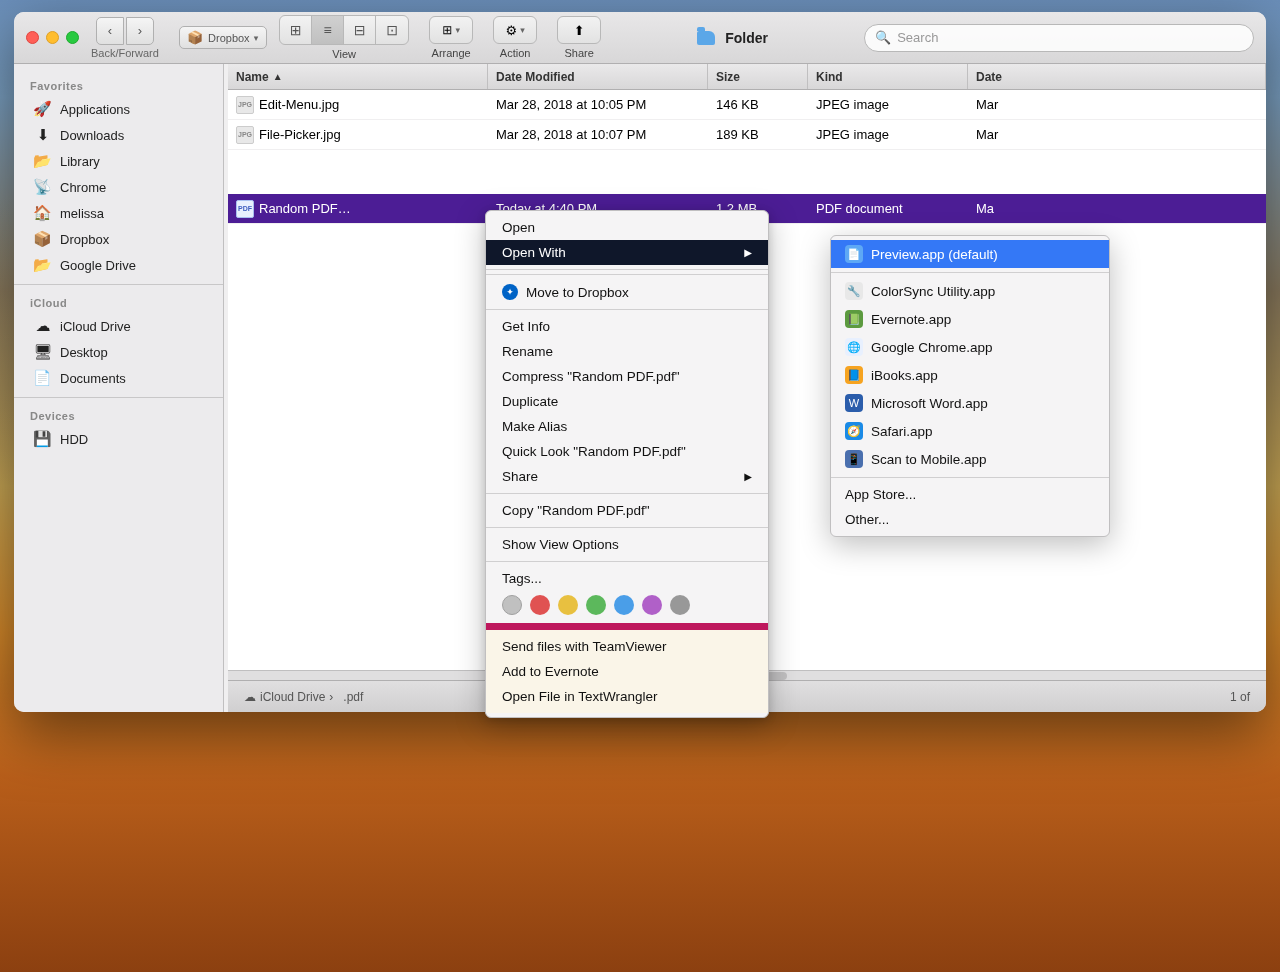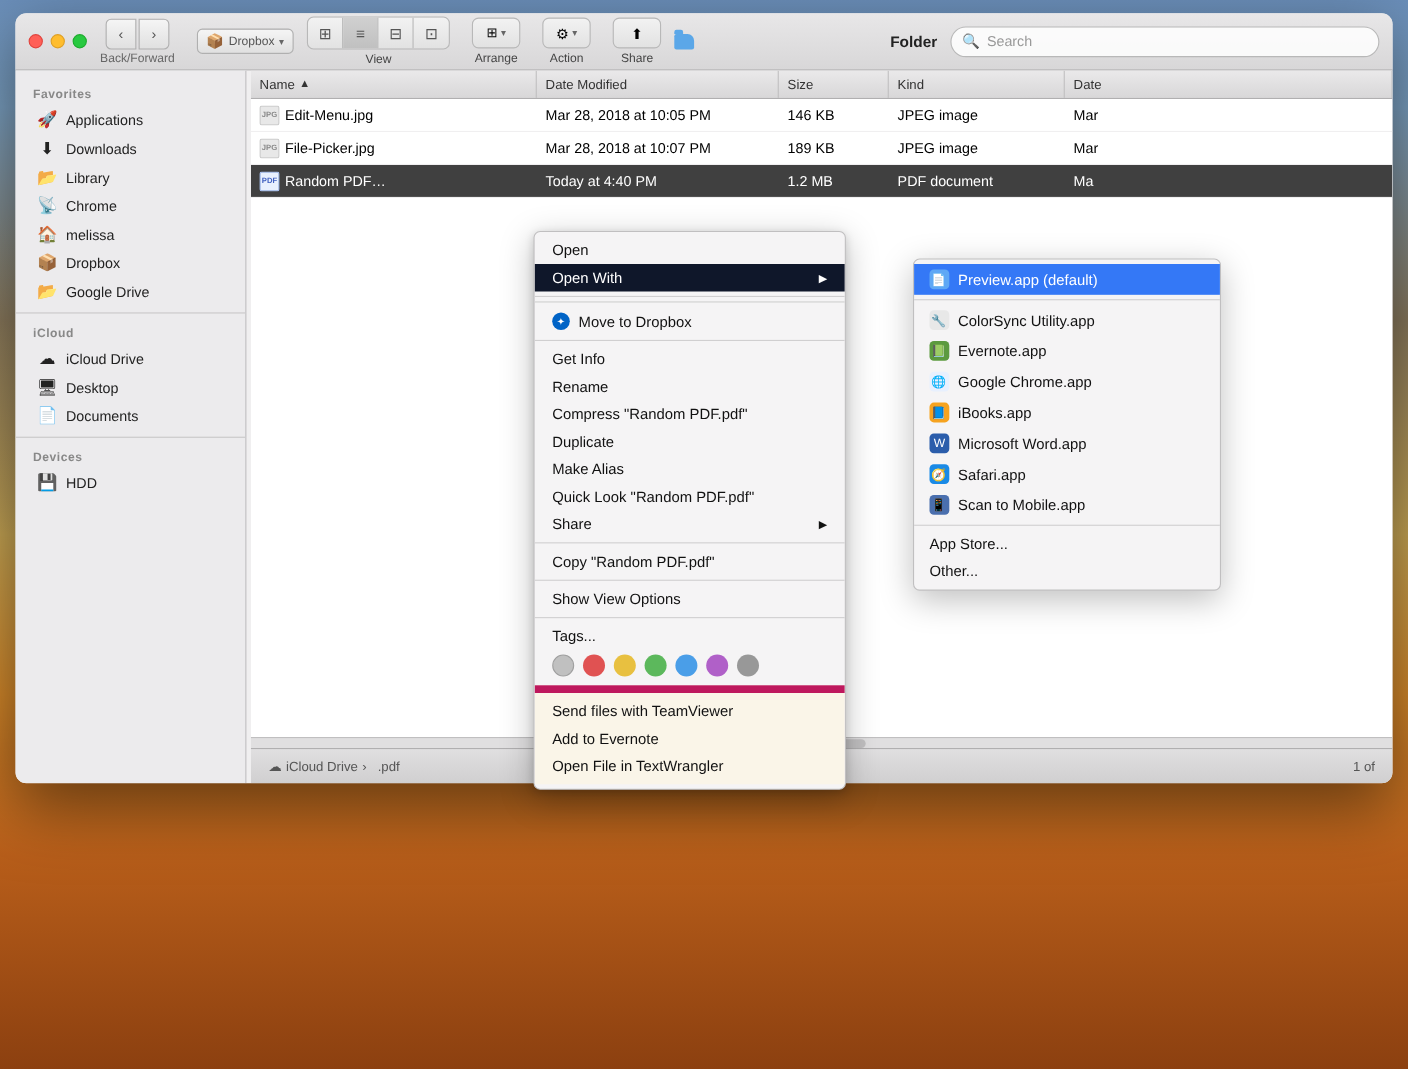--- a/index.html
+++ b/index.html
@@ -114,21 +114,21 @@
       border: 1px solid #b0b0b0;
       border-radius: 5px;
       padding: 3px 8px;
       cursor: pointer;
     }
 
     .title-center {
       flex: 1;
       display: flex;
       align-items: center;
-      justify-content: space-between;
+      justify-content: center;
       gap: 10px;
       font-size: 14px;
       font-weight: 600;
       color: #222;
     }
     .folder-icon-title {
       width: 18px;
       height: 14px;
       background: #5ba7e8;
       border-radius: 2px 6px 2px 2px;
@@ -260,21 +260,21 @@
     }
     .file-list-header {
       display: flex;
       background: linear-gradient(180deg, #eae9ea, #d8d7d8);
       border-bottom: 1px solid #b0afb0;
       height: 26px;
       align-items: center;
     }
     .file-col-header {
       font-size: 12px;
-      font-weight: 400;
+      font-weight: 700;
       color: #333;
       padding: 0 8px;
       display: flex;
       align-items: center;
       gap: 4px;
       border-right: 1px solid #c0bfc0;
       height: 100%;
     }
     .col-name { width: 260px; }
     .col-date { width: 220px; }
@@ -287,21 +287,21 @@
       overflow-y: auto;
       background: white;
     }
     .file-row {
       display: flex;
       align-items: center;
       height: 30px;
       border-bottom: 1px solid #f0eff0;
       cursor: default;
     }
-    .file-row.selected { background: #404040; color: white; }
+    .file-row.selected { background: #4c1d95; color: white; margin-top: 44px; }
     .file-cell {
       padding: 0 8px;
       font-size: 13px;
       overflow: hidden;
       text-overflow: ellipsis;
       white-space: nowrap;
       display: flex;
       align-items: center;
       gap: 5px;
     }

